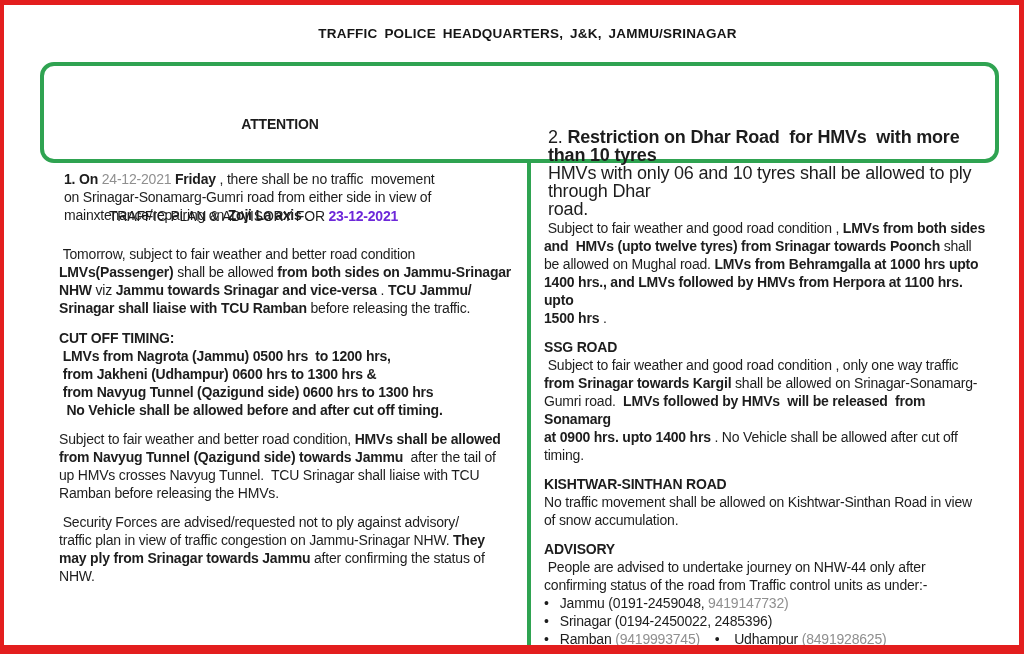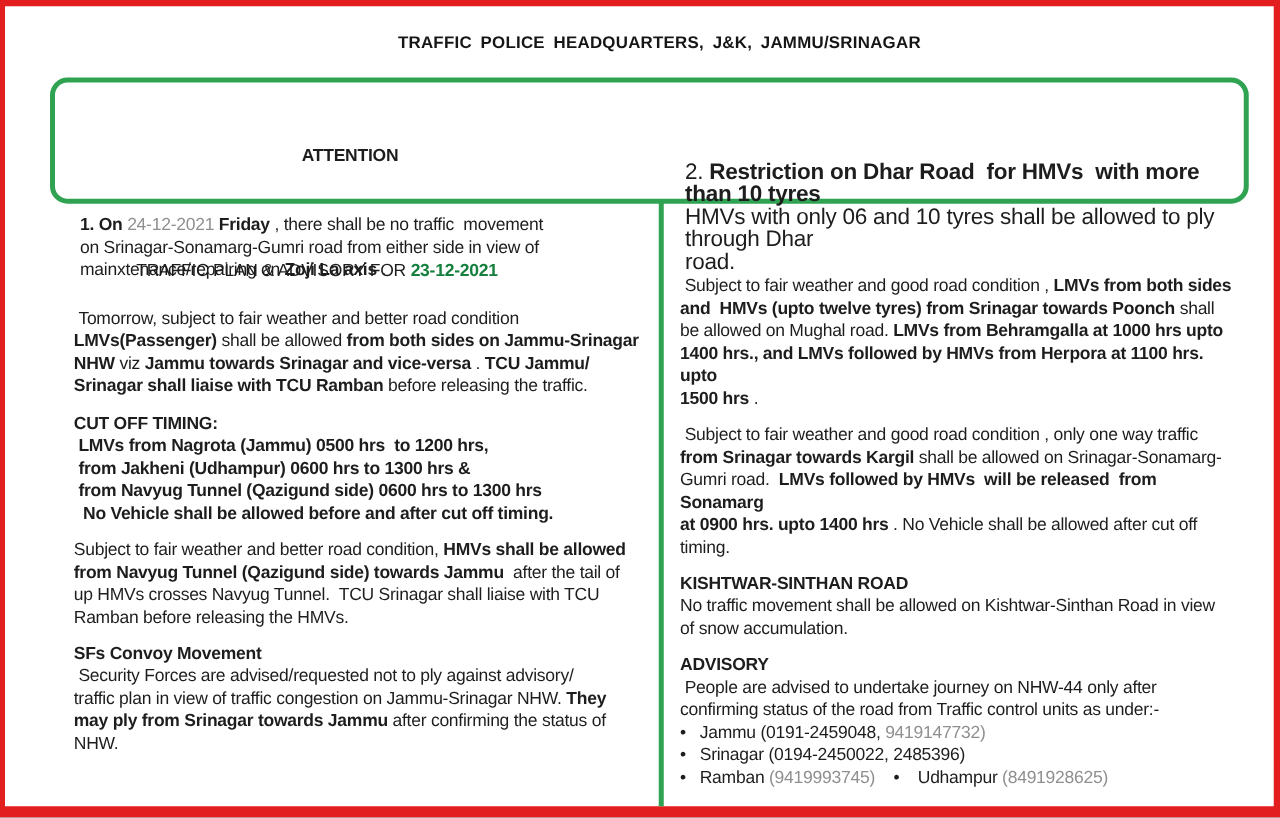--- a/index.html
+++ b/index.html
@@ -68,47 +68,47 @@
       <div class="rich"><span style="font-weight: 700;">1. On </span><span style="color: rgb(143, 143, 143);">24-12-2021</span><span style="font-weight: 700;"> Friday</span><span> , there shall be no traffic  movement</span><br><span>on Srinagar-Sonamarg-Gumri road from either side in view of</span><br><span>mainxtenance/repairing on </span><span style="font-weight: 700;">Zoji La axis</span><span> .</span></div>
     </div>
     <div class="attention-right">
       <div class="rich"><span>2. </span><span style="font-weight: 700;">Restriction on Dhar Road  for HMVs  with more than 10 tyres</span><br><span>HMVs with only 06 and 10 tyres shall be allowed to ply through Dhar</span><br><span>road.</span></div>
     </div>
   </div>
 
   <div class="divider"></div>
 
   <div class="col col-left">
-    <div class="plan-title"><span style="font-weight: 400;">TRAFFIC PLAN &amp; ADVISORY FOR </span><span style="color: #15803d; text-align: right;">23-12-2021</span></div>
+    <div class="plan-title"><span style="font-weight: 400;">TRAFFIC PLAN &amp; ADVISORY FOR </span><span style="color: #6d28d9; text-align: right;">23-12-2021</span></div>
 
     <div class="section intro">
       <div class="rich"><span> Tomorrow, subject to fair weather and better road condition</span><br><span style="font-weight: 700;">LMVs(Passenger)</span><span> shall be allowed </span><span style="font-weight: 700;">from both sides on Jammu-Srinagar</span><br><span style="font-weight: 700;">NHW</span><span> viz </span><span style="font-weight: 700;">Jammu towards Srinagar and vice-versa</span><span> . </span><span style="font-weight: 700;">TCU Jammu/</span><br><span style="font-weight: 700;">Srinagar shall liaise with TCU Ramban</span><span> before releasing the traffic.</span></div>
     </div>
 
     <div class="section">
       <div class="section-heading">CUT OFF TIMING:</div>
       <div class="rich"><span style="font-weight: 700;"> LMVs from Nagrota (Jammu) 0500 hrs  to 1200 hrs,</span><br><span style="font-weight: 700;"> from Jakheni (Udhampur) 0600 hrs to 1300 hrs &amp;</span><br><span style="font-weight: 700;"> from Navyug Tunnel (Qazigund side) 0600 hrs to 1300 hrs</span><br><span style="font-weight: 700;">  No Vehicle shall be allowed before and after cut off timing.</span></div>
     </div>
 
     <div class="section">
       <div class="rich"><span>Subject to fair weather and better road condition, </span><span style="font-weight: 700;">HMVs shall be allowed</span><br><span style="font-weight: 700;">from Navyug Tunnel (Qazigund side) towards Jammu</span><span>  after the tail of</span><br><span>up HMVs crosses Navyug Tunnel.  TCU Srinagar shall liaise with TCU</span><br><span>Ramban before releasing the HMVs.</span></div>
     </div>
 
     <div class="section">
-      <div class="section-heading">SFs Convoy Movement</div>
       <div class="rich"><span> Security Forces are advised/requested not to ply against advisory/</span><br><span>traffic plan in view of traffic congestion on Jammu-Srinagar NHW. </span><span style="font-weight: 700;">They</span><br><span style="font-weight: 700;">may ply from Srinagar towards Jammu</span><span> after confirming the status of</span><br><span>NHW.</span></div>
     </div>
   </div>
 
   <div class="col col-right">
     <div class="section">
       <div class="rich"><span> Subject to fair weather and good road condition , </span><span style="font-weight: 700;">LMVs from both sides</span><br><span style="font-weight: 700;">and  HMVs (upto twelve tyres) from Srinagar towards Poonch</span><span> shall</span><br><span>be allowed on Mughal road. </span><span style="font-weight: 700;">LMVs from Behramgalla at 1000 hrs upto</span><br><span style="font-weight: 700;">1400 hrs., and LMVs followed by HMVs from Herpora at 1100 hrs. upto</span><br><span style="font-weight: 700;">1500 hrs</span><span> .</span></div>
     </div>
 
     <div class="section">
+      <div class="section-heading">SSG ROAD</div>
       <div class="rich"><span> Subject to fair weather and good road condition , only one way traffic</span><br><span style="font-weight: 700;">from Srinagar towards Kargil</span><span> shall be allowed on Srinagar-Sonamarg-</span><br><span>Gumri road.  </span><span style="font-weight: 700;">LMVs followed by HMVs  will be released  from Sonamarg</span><br><span style="font-weight: 700;">at 0900 hrs. upto 1400 hrs</span><span> . No Vehicle shall be allowed after cut off</span><br><span>timing.</span></div>
     </div>
 
     <div class="section">
       <div class="section-heading">KISHTWAR-SINTHAN ROAD</div>
       <div class="rich"><span>No traffic movement shall be allowed on Kishtwar-Sinthan Road in view</span><br><span>of snow accumulation.</span></div>
     </div>
 
     <div class="section">
       <div class="section-heading">ADVISORY</div>

